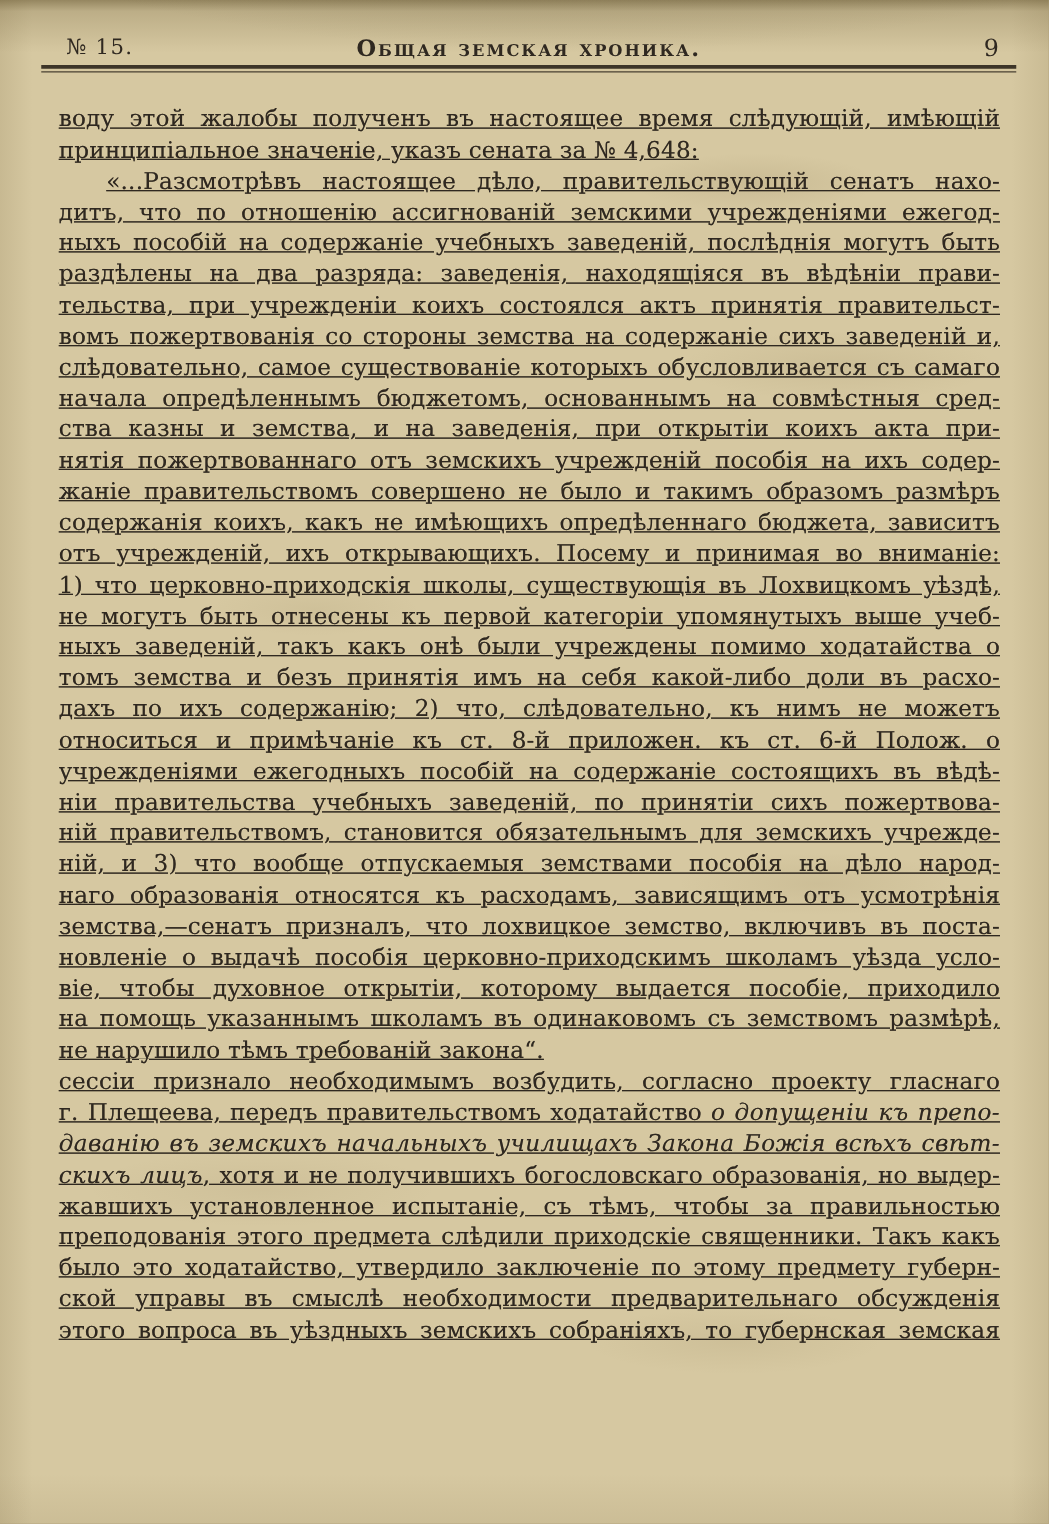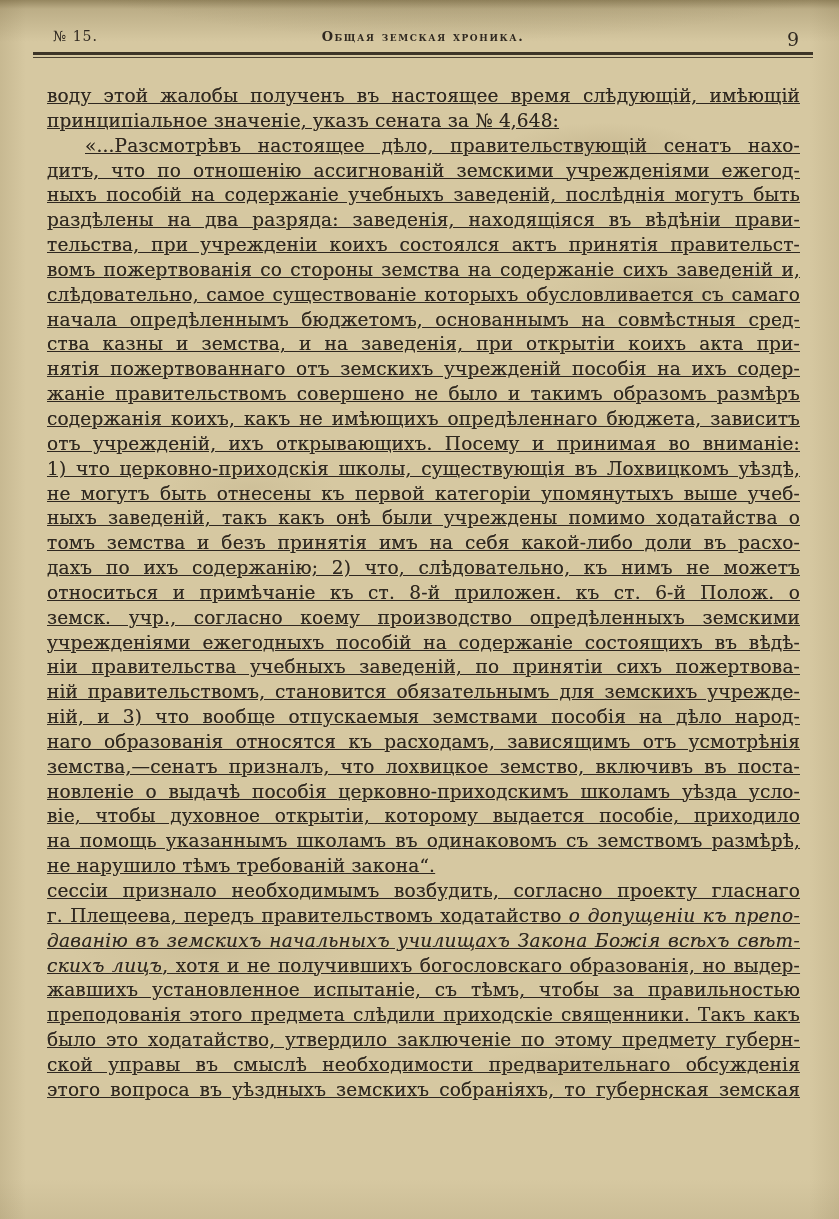--- a/index.html
+++ b/index.html
@@ -20,25 +20,25 @@
     content:"";position:absolute;inset:0;pointer-events:none;
     background:
       radial-gradient(140px 34px at 72% 12%, rgba(120,102,62,.13), rgba(0,0,0,0) 70%),
       radial-gradient(180px 40px at 80% 24%, rgba(120,102,62,.10), rgba(0,0,0,0) 70%),
       radial-gradient(160px 36px at 78% 58%, rgba(120,102,62,.10), rgba(0,0,0,0) 70%),
       radial-gradient(200px 44px at 25% 78%, rgba(120,102,62,.08), rgba(0,0,0,0) 70%),
       radial-gradient(170px 38px at 70% 88%, rgba(120,102,62,.09), rgba(0,0,0,0) 70%),
       radial-gradient(120px 30px at 30% 40%, rgba(120,102,62,.08), rgba(0,0,0,0) 70%);
   }
   .header{position:absolute;top:26px;left:33px;right:26px;height:26px;}
-  .issue{position:absolute;left:20px;top:2px;font-size:14px;letter-spacing:1px;}
+  .issue{position:absolute;left:20px;top:2px;font-size:17px;letter-spacing:1px;}
   .pageno{position:absolute;right:14px;top:2px;font-size:19px;}
   .running-title{
     position:absolute;left:0;right:0;top:3px;text-align:center;
-    font-size:13px;font-variant:small-caps;font-weight:bold;letter-spacing:1.6px;
+    font-size:18px;font-variant:small-caps;font-weight:bold;letter-spacing:1.6px;
   }
   .double-rule{
     position:absolute;top:52px;left:33px;right:26px;height:2px;
     border-top:3px solid rgba(49,41,30,.92);
     border-bottom:1.4px solid rgba(49,41,30,.85);
   }
   .body-text{
     position:absolute;top:84px;left:47px;width:753px;
     font-size:18.5px;line-height:24.85px;letter-spacing:.15px;
     text-shadow:0 0 .5px rgba(47,40,30,.55);
@@ -76,21 +76,20 @@
       <div class="line"><span class="seg">нятія пожертвованнаго отъ земскихъ учрежденій пособія на ихъ содер-</span></div>
       <div class="line"><span class="seg">жаніе правительствомъ совершено не было и такимъ образомъ размѣръ</span></div>
       <div class="line"><span class="seg">содержанія коихъ, какъ не имѣющихъ опредѣленнаго бюджета, зависитъ</span></div>
       <div class="line"><span class="seg">отъ учрежденій, ихъ открывающихъ. Посему и принимая во вниманіе:</span></div>
       <div class="line"><span class="seg">1) что церковно-приходскія школы, существующія въ Лохвицкомъ уѣздѣ,</span></div>
       <div class="line"><span class="seg">не могутъ быть отнесены къ первой категоріи упомянутыхъ выше учеб-</span></div>
       <div class="line"><span class="seg">ныхъ заведеній, такъ какъ онѣ были учреждены помимо ходатайства о</span></div>
       <div class="line"><span class="seg">томъ земства и безъ принятія имъ на себя какой-либо доли въ расхо-</span></div>
       <div class="line"><span class="seg">дахъ по ихъ содержанію; 2) что, слѣдовательно, къ нимъ не можетъ</span></div>
       <div class="line"><span class="seg">относиться и примѣчаніе къ ст. 8-й приложен. къ ст. 6-й Полож. о</span></div>
-      <div class="line"><span class="seg">земск. учр., согласно коему производство опредѣленныхъ земскими</span></div>
       <div class="line"><span class="seg">учрежденіями ежегодныхъ пособій на содержаніе состоящихъ въ вѣдѣ-</span></div>
       <div class="line"><span class="seg">ніи правительства учебныхъ заведеній, по принятіи сихъ пожертвова-</span></div>
       <div class="line"><span class="seg">ній правительствомъ, становится обязательнымъ для земскихъ учрежде-</span></div>
       <div class="line"><span class="seg">ній, и 3) что вообще отпускаемыя земствами пособія на дѣло народ-</span></div>
       <div class="line"><span class="seg">наго образованія относятся къ расходамъ, зависящимъ отъ усмотрѣнія</span></div>
       <div class="line"><span class="seg">земства,—сенатъ призналъ, что лохвицкое земство, включивъ въ поста-</span></div>
       <div class="line"><span class="seg">новленіе о выдачѣ пособія церковно-приходскимъ школамъ уѣзда усло-</span></div>
       <div class="line"><span class="seg">віе, чтобы духовное открытіи, которому выдается пособіе, приходило</span></div>
       <div class="line"><span class="seg">на помощь указаннымъ школамъ въ одинаковомъ съ земствомъ размѣрѣ,</span></div>
       <div class="line para-end"><span class="seg">не нарушило тѣмъ требованій закона“.</span></div>

